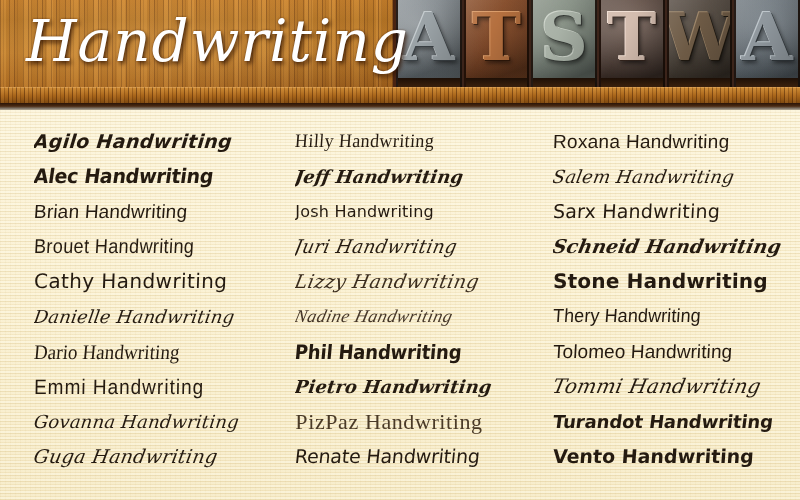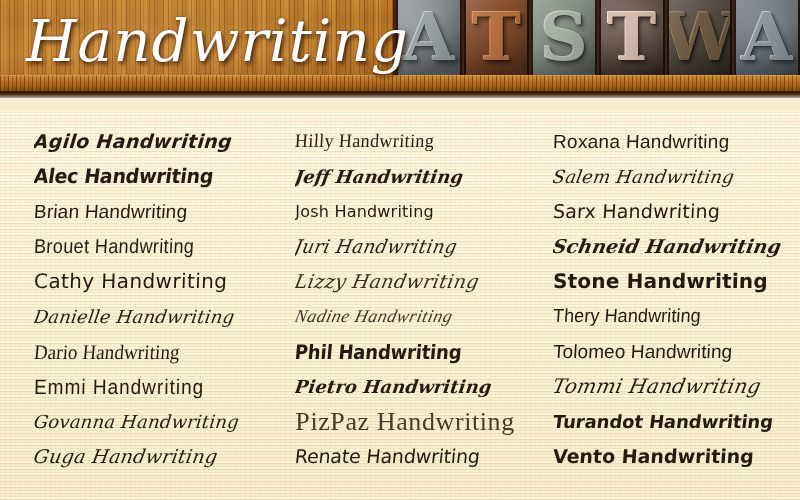--- a/index.html
+++ b/index.html
@@ -20,21 +20,21 @@
     width: 800px;
     height: 500px;
     overflow: hidden;
   }
 
   
   #header {
     position: absolute;
     left: 0; top: 0;
     width: 800px;
-    height: 98px;
+    height: 110px;
     overflow: hidden;
     background-color: #ec4899;
   }
   
   .wood-grain {
     position: absolute;
     left: 0; top: 0;
     width: 800px; height: 110px;
     background-image:
       repeating-linear-gradient(90deg,
@@ -277,21 +277,21 @@
   .s-guga    { font-family:"DejaVu Serif", serif; font-style:italic; font-size:19px; letter-spacing:0.3px; transform:skewX(-10deg); display:inline-block; }
 
   .s-hilly   { font-family:"Liberation Serif", serif; font-size:18px; letter-spacing:0.4px; transform:skewX(-4deg) scaleY(1.06); display:inline-block; }
   .s-jeff    { font-family:"DejaVu Serif", serif; font-style:italic; font-weight:bold; font-size:18px; letter-spacing:0px; transform:skewX(-9deg); display:inline-block; }
   .s-josh    { font-family:"DejaVu Sans", sans-serif; font-size:16px; letter-spacing:0.2px; transform:skewX(0deg); display:inline-block; }
   .s-juri    { font-family:"DejaVu Serif", serif; font-style:italic; font-size:18px; letter-spacing:0.5px; transform:skewX(-12deg) scaleY(1.04); display:inline-block; }
   .s-lizzy   { font-family:"DejaVu Serif", serif; font-style:italic; font-size:19px; letter-spacing:0.4px; transform:skewX(-11deg); display:inline-block; color:#3b2d1e; }
   .s-nadine  { font-family:"Liberation Serif", serif; font-style:italic; font-size:18px; letter-spacing:0.5px; transform:skewX(-13deg); display:inline-block; color:#463729; }
   .s-phil    { font-family:"DejaVu Sans", sans-serif; font-weight:bold; font-size:18px; letter-spacing:-0.2px; transform:skewX(-5deg) scaleY(1.1); display:inline-block; }
   .s-pietro  { font-family:"DejaVu Serif", serif; font-style:italic; font-weight:bold; font-size:18px; letter-spacing:0.1px; transform:skewX(-8deg); display:inline-block; }
-  .s-pizpaz  { font-family:"Liberation Serif", serif; font-size:26px; letter-spacing:0.6px; transform:skewX(0deg) scaleY(1.0); display:inline-block; color:#4a3a27; }
+  .s-pizpaz  { font-family:"Liberation Serif", serif; font-size:22px; letter-spacing:0.6px; transform:skewX(0deg) scaleY(1.0); display:inline-block; color:#4a3a27; }
   .s-renate  { font-family:"DejaVu Sans", sans-serif; font-size:19px; letter-spacing:-0.2px; transform:skewX(-6deg); display:inline-block; }
 
   .s-roxana  { font-family:"Liberation Sans", sans-serif; font-size:19px; letter-spacing:0.3px; transform:skewX(-2deg); display:inline-block; }
   .s-salem   { font-family:"DejaVu Serif", serif; font-style:italic; font-size:18px; letter-spacing:0.2px; transform:skewX(-10deg); display:inline-block; }
   .s-sarx    { font-family:"DejaVu Sans", sans-serif; font-size:19px; letter-spacing:0.2px; transform:skewX(-3deg); display:inline-block; }
   .s-schneid { font-family:"DejaVu Serif", serif; font-style:italic; font-weight:bold; font-size:19px; letter-spacing:0.1px; transform:skewX(-11deg); display:inline-block; }
   .s-stone   { font-family:"DejaVu Sans", sans-serif; font-weight:bold; font-size:20px; letter-spacing:0.2px; transform:skewX(-1deg); display:inline-block; }
   .s-thery   { font-family:"Liberation Sans", sans-serif; font-size:18px; letter-spacing:0.1px; transform:skewX(-4deg) scaleY(1.05); display:inline-block; }
   .s-tolomeo { font-family:"Liberation Sans", sans-serif; font-size:19px; letter-spacing:0.1px; transform:skewX(-3deg); display:inline-block; }
   .s-tommi   { font-family:"DejaVu Serif", serif; font-style:italic; font-size:20px; letter-spacing:0.3px; transform:skewX(-12deg); display:inline-block; }

